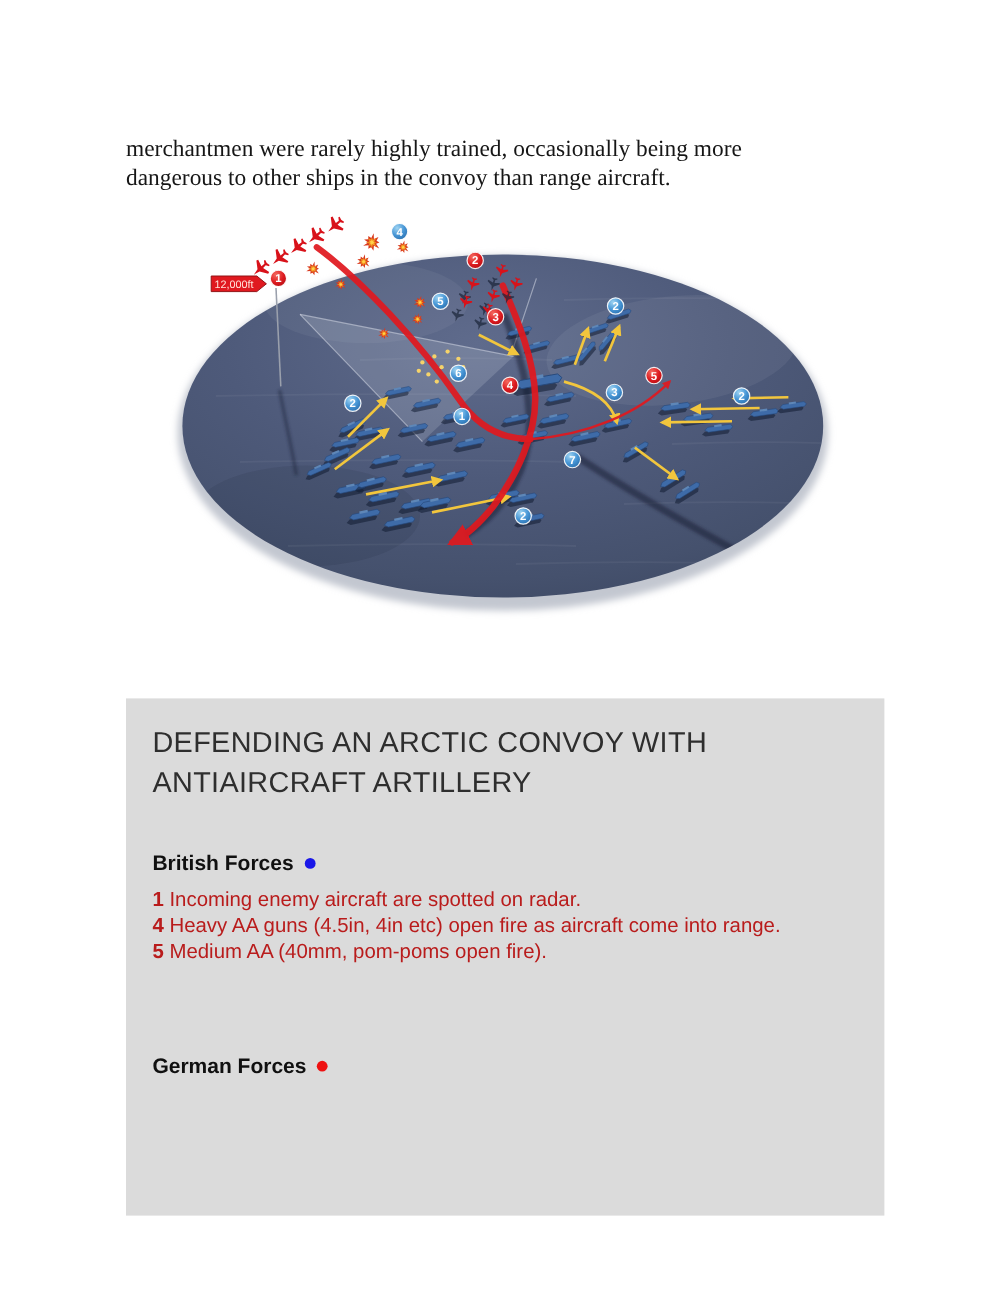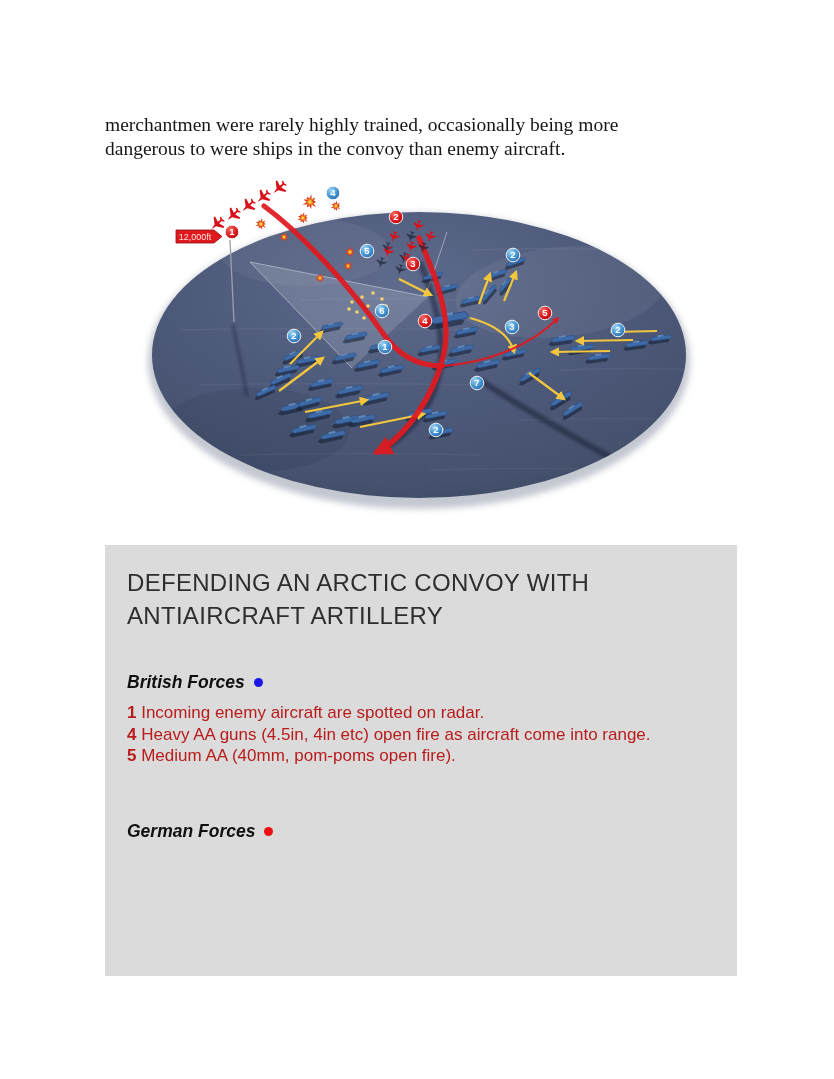--- a/index.html
+++ b/index.html
@@ -2,39 +2,39 @@
 <html><head>
 <meta charset="utf-8">
 <style>
   html,body{margin:0;padding:0;background:#ffffff;}
   .page{position:relative;width:834px;height:1079px;background:#ffffff;overflow:hidden;
         font-family:"Liberation Sans",sans-serif;}
   .intro{position:absolute;left:105px;top:113px;width:560px;
          font-family:"Liberation Serif",serif;font-size:19.5px;line-height:23.5px;color:#161616;}
   .intro span{display:block;}
   .diagram-wrap{position:absolute;left:0;top:0;width:834px;height:540px;}
-  .infobox{position:absolute;left:105px;top:545px;width:632px;height:431px;
+  .infobox{position:absolute;left:105px;top:582px;width:632px;height:431px;
            background:#dbdbdb;box-sizing:border-box;padding:21px 22px;}
   .ib-title{font-size:24px;line-height:33px;letter-spacing:.3px;color:#2e2e2e;}
   .ib-title span{display:block;}
-  .forces-heading{display:flex;align-items:center;font-size:17.5px;font-weight:bold;color:#101010;font-style:italic;}
+  .forces-heading{display:flex;align-items:center;font-size:17.5px;font-weight:bold;color:#101010;}
   .forces-heading.brit{margin-top:40px;}
-  .forces-heading.germ{margin-top:54px;}
+  .forces-heading.germ{margin-top:74px;}
   .dot{display:inline-block;width:9px;height:9px;border-radius:50%;margin-left:9px;flex:0 0 auto;}
   .list{margin-top:9px;width:565px;font-size:17px;line-height:21.6px;color:#b91c1c;}
   .list .li b{font-weight:bold;}
 </style>
 </head>
 <body>
 
 <div class="page">
 
   <div class="intro">
     <span>merchantmen were rarely highly trained, occasionally being more</span>
-    <span>dangerous to were ships in the convoy than enemy aircraft.</span>
+    <span>dangerous to other ships in the convoy than range aircraft.</span>
   </div>
 
   <div class="diagram-wrap">
     <svg id="diagram-svg" width="834" height="540" viewBox="0 0 834 540">
         <defs>
           <radialGradient id="gSea" cx="46%" cy="26%" r="88%">
             <stop offset="0%" stop-color="#5f6b8c"></stop>
             <stop offset="45%" stop-color="#4e5a7a"></stop>
             <stop offset="78%" stop-color="#45516d"></stop>
             <stop offset="100%" stop-color="#3b4660"></stop>

